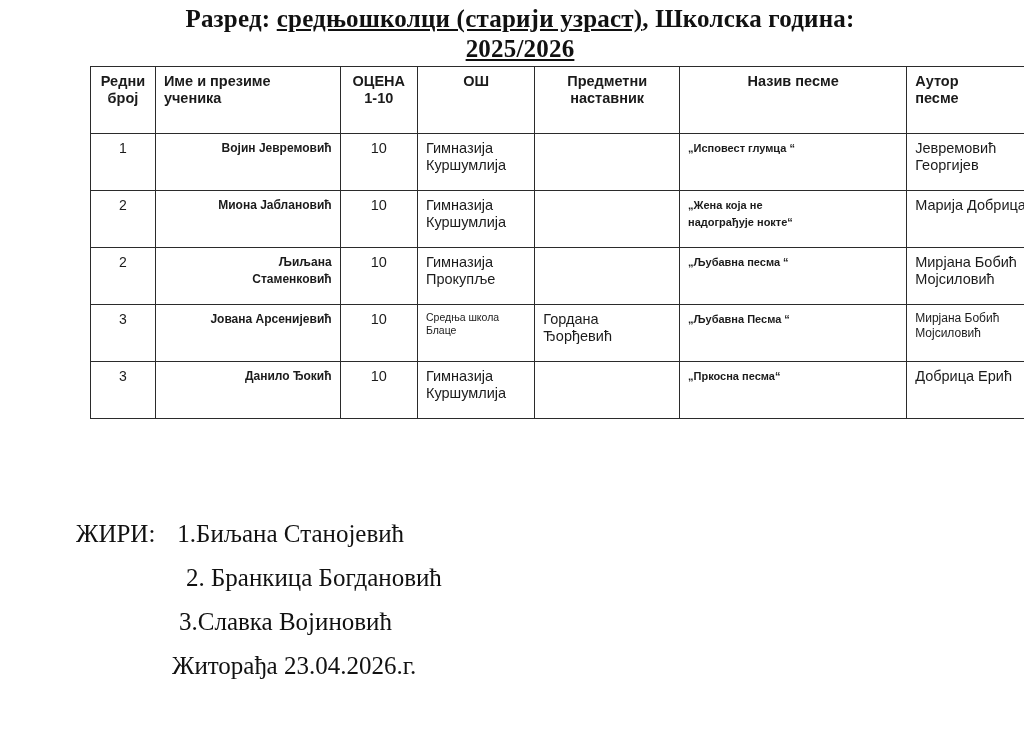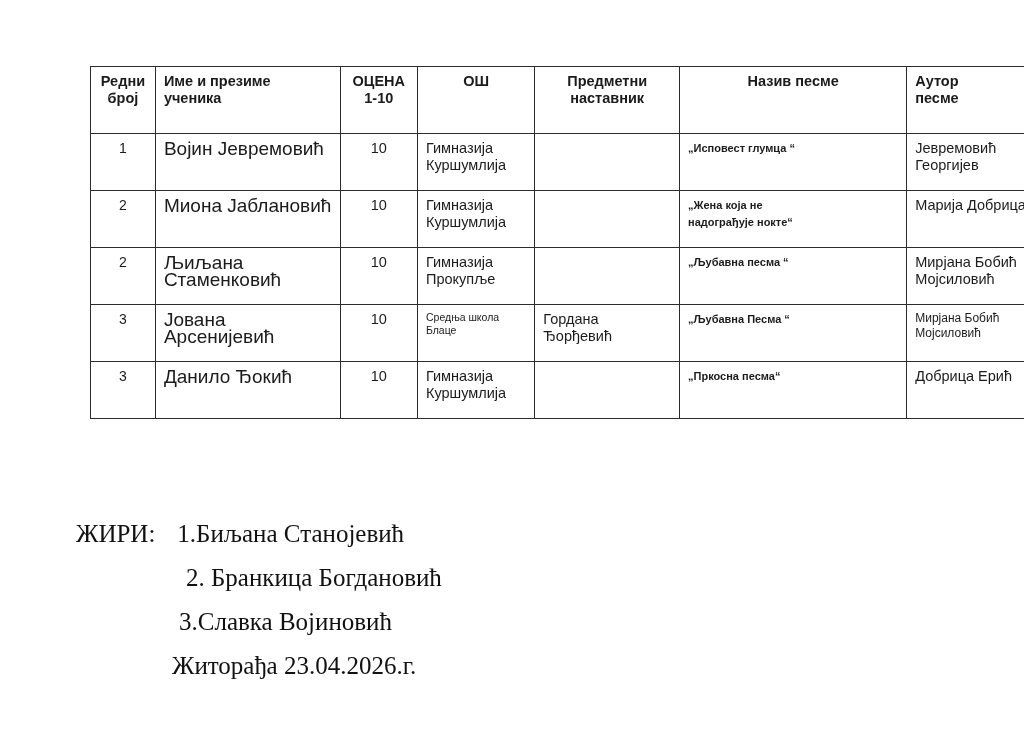--- a/index.html
+++ b/index.html
@@ -56,21 +56,21 @@
   thead th {
     height: 52px;
     font-size: 14.5px;
     font-weight: bold;
   }
   thead th.center { text-align: center; }
   thead th.left   { text-align: left; }
 
   tbody td { height: 42px; font-weight: bold; }
   td.c-num     { text-align: center; font-weight: normal; font-size: 14px; }
-  td.c-name    { text-align: left;   font-weight: normal; font-size: 19px; }
+  td.c-name    { text-align: right;   font-weight: bold; font-size: 12px; }
   td.c-grade   { text-align: center; font-weight: normal; font-size: 14.5px; margin-top: 12px; }
   td.c-school  { text-align: left;   font-weight: normal; font-size: 14.5px; }
   td.c-teacher { text-align: left;   font-weight: normal; font-size: 14.5px; margin-top: 40px; }
   td.c-poem    { text-align: left; font-weight: bold;   font-size: 11px; }
   td.c-author  { text-align: left;   font-weight: normal; font-size: 14.5px; }
 
   
   td.small     { font-size: 10.5px; line-height: 13px; }
   td.small-mid { font-size: 12px;   line-height: 15px; }
 
@@ -98,20 +98,22 @@
   .jury-label { display: inline-block; }
   .jury-indent-1 { padding-left: 22px; }
   .jury-indent-2 { padding-left: 110px; }
   .jury-indent-3 { padding-left: 103px; }
   .jury-indent-4 { padding-left: 96px; }
 </style>
 </head>
 <body>
 
 <div class="title-block">
+  <span class="title-line"><span>Разред: </span><span class="u">средњошколци (старији узраст)</span><span>, Школска година:</span></span>
+  <span class="title-line"><span class="u">2025/2026</span></span>
 </div>
 
 <table class="doc-table">
   <colgroup>
     <col class="w-num">
       <col class="w-name">
       <col class="w-grade">
       <col class="w-school">
     <col class="w-teacher">
       <col class="w-poem">

